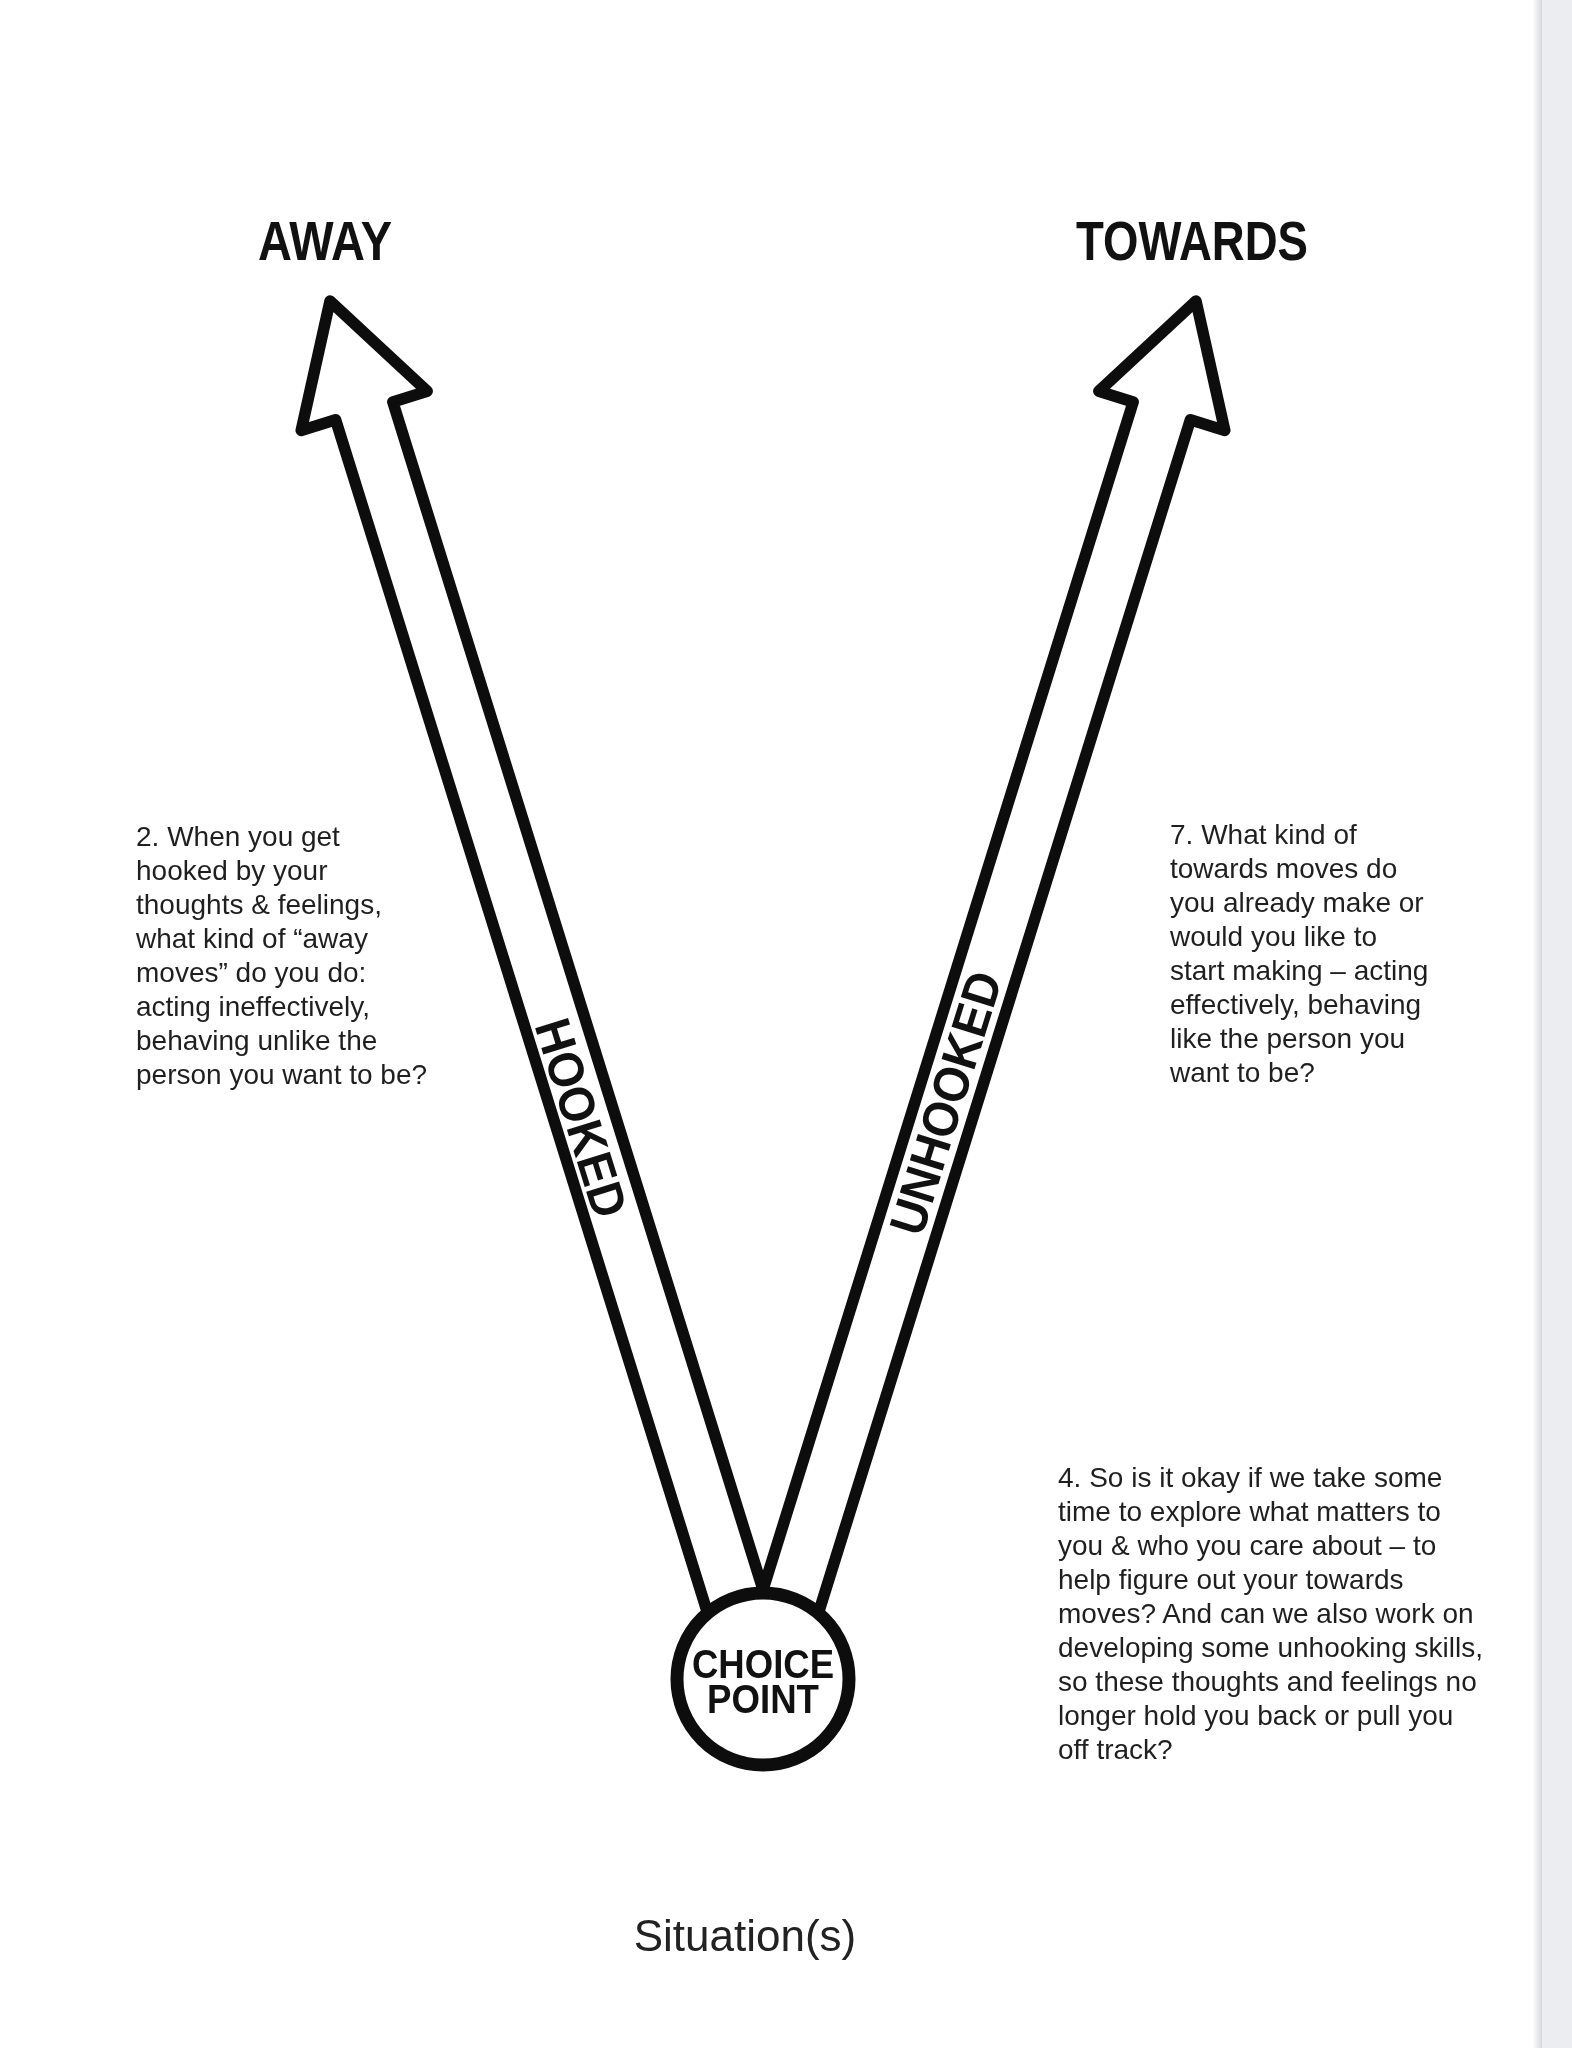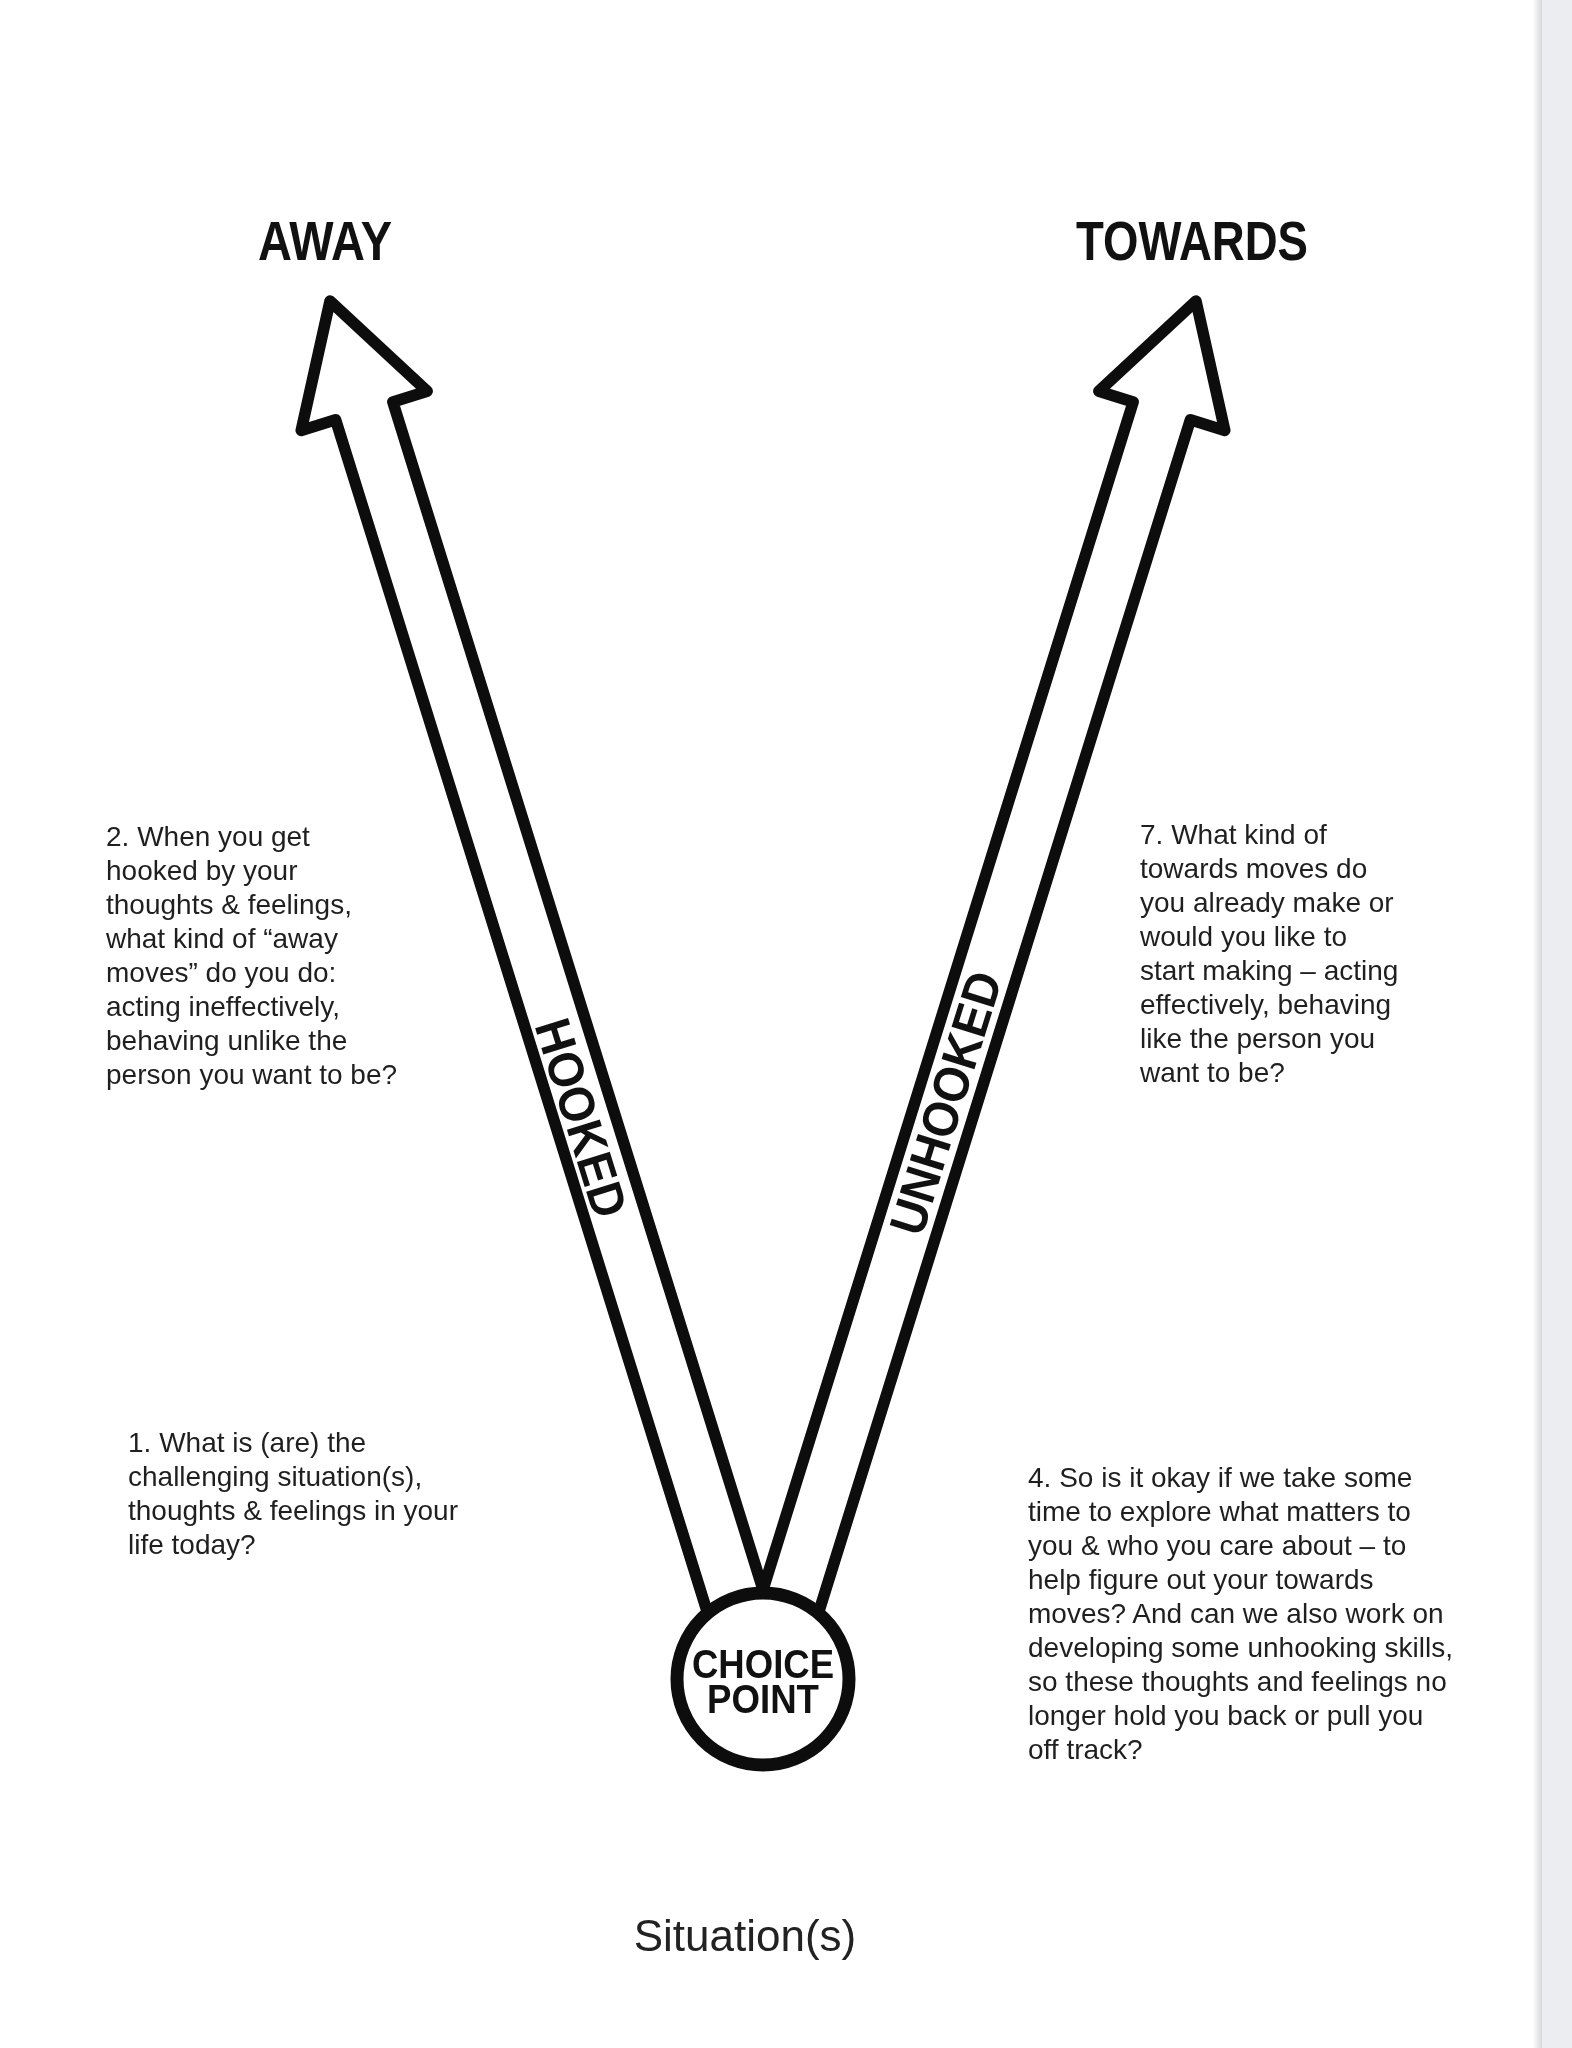--- a/index.html
+++ b/index.html
@@ -24,20 +24,21 @@
     fill:#ffffff;stroke:#0d0d0d;stroke-width:11.5;
     stroke-linejoin:round;stroke-linecap:round;
   }
   .hub{fill:#ffffff;stroke:#0d0d0d;stroke-width:13;}
   .svgtxt{fill:#111111;font-family:"Liberation Sans",sans-serif;font-weight:bold;}
   .qblock{
     position:absolute;
     font-size:28px;line-height:34px;
     color:#1f1f1f;
     white-space:pre-line;
+    margin-left:30px;
   }
   .caption{
     position:absolute;left:445px;top:1798px;width:600px;
     text-align:center;font-size:44px;line-height:55px;color:#222222;
     white-space:pre-wrap;
   }
 </style>
 </head>
 <body>
 
@@ -84,24 +85,20 @@
 
   <div class="qblock" style="left:1140px;top:818px;width:340px;">7. What kind of
 towards moves do
 you already make or
 would you like to
 start making – acting
 effectively, behaving
 like the person you
 want to be?</div>
 
-  <div class="qblock" style="left:128px;top:1426px;width:380px;">1. What is (are) the
-challenging situation(s),
-thoughts &amp; feelings in your
-life today?</div>
 
   <div class="qblock" style="left:1028px;top:1461px;width:460px;">4. So is it okay if we take some
 time to explore what matters to
 you &amp; who you care about – to
 help figure out your towards
 moves? And can we also work on
 developing some unhooking skills,
 so these thoughts and feelings no
 longer hold you back or pull you
 off track?</div>

